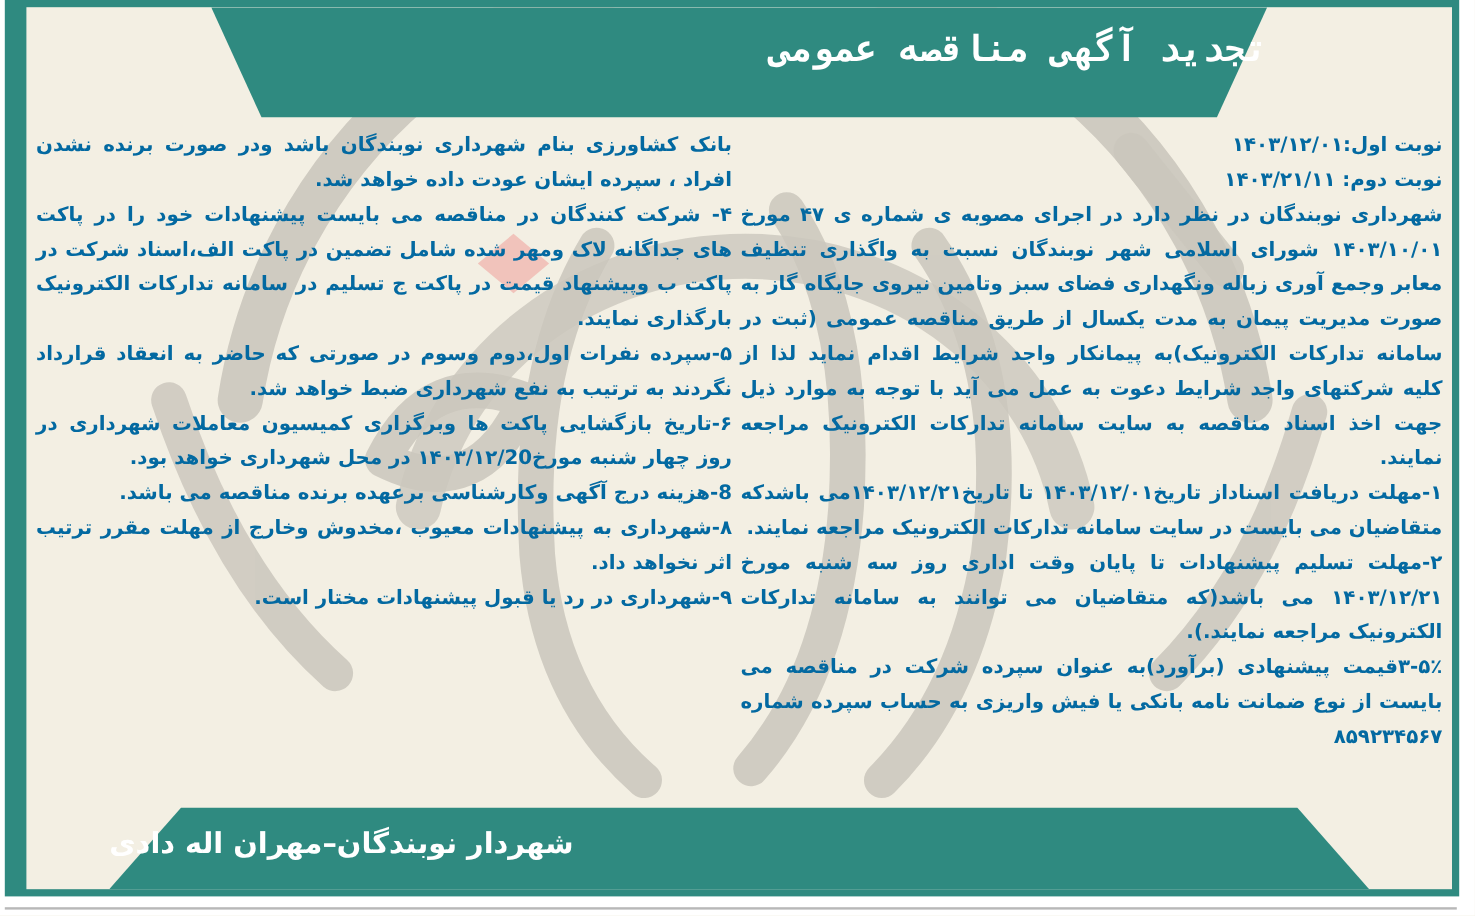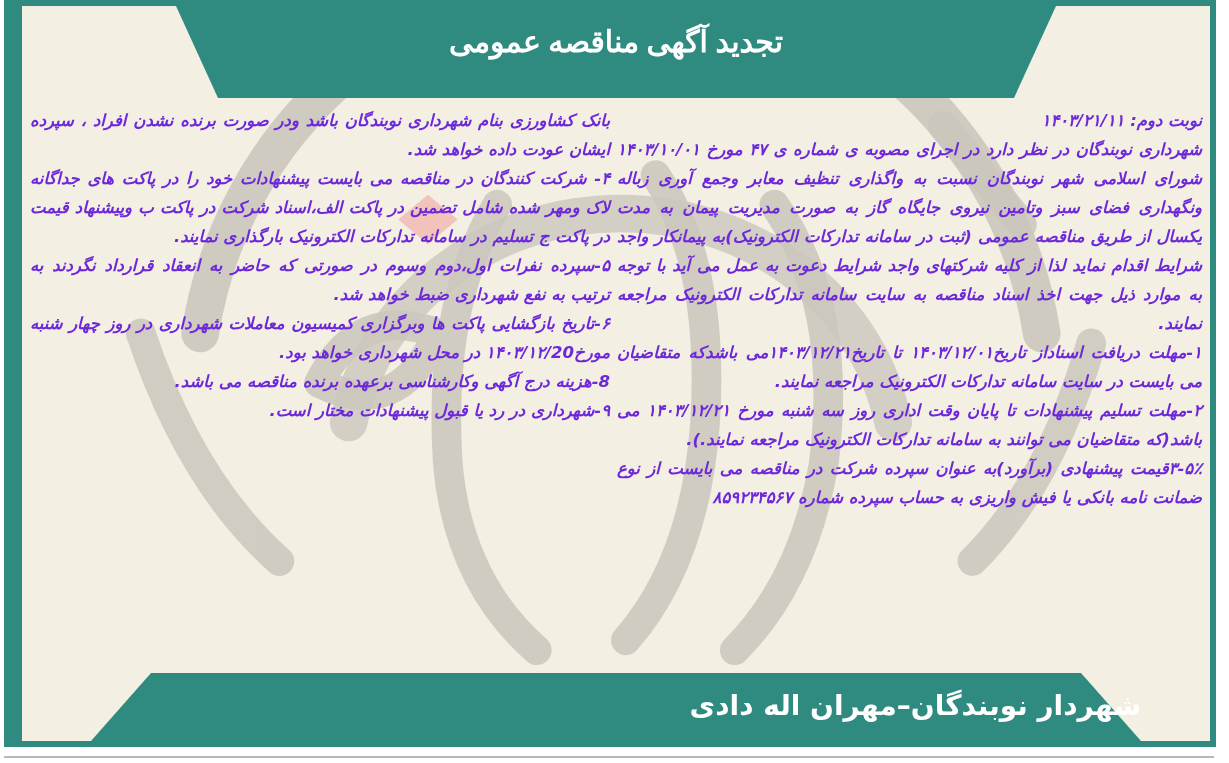--- a/index.html
+++ b/index.html
@@ -27,53 +27,51 @@
     pointer-events: none;
   }
   .header-band {
     position: absolute;
     left: 50%; transform: translateX(-50%);
     top: 0; width: 880px; height: 92px;
   }
   .header-band svg { position: absolute; left: 0; top: 0; }
   .header-title {
     position: absolute; left: 0; right: 0; top: 18px;
-    text-align: center;
     color: #ffffff;
-    font-family: Liberation Serif, serif;
+    font-family: Liberation Mono, monospace;
     font-weight: bold;
     font-size: 30px;
     direction: rtl;
   }
   .col {
     position: absolute;
     top: 100px;
     direction: rtl;
     text-align: justify;
-    color: #6d28d9;
+    color: #0369a1;
     font-weight: bold;
     font-size: 16.5px;
     line-height: 29px;
-    font-style: italic;
   }
   .col-right { right: 8px; width: 585px; }
   .col-left { left: 8px; width: 580px; }
   .col p { margin: 0; }
   .footer-band {
     position: absolute;
     left: 50%; transform: translateX(-50%);
     bottom: 0; width: 1050px; height: 68px;
   }
   .footer-band svg { position: absolute; left: 0; top: 0; }
   .footer-title {
     position: absolute; left: 0; right: 0; top: 16px;
-    text-align: right;
+    text-align: left;
     color: #ffffff;
     font-weight: bold;
-    font-size: 28px;
+    font-size: 24px;
     direction: rtl;
   }
   .bottom-rule {
     position: absolute; left: 4px; top: 756px; width: 1210px; height: 2px;
     background: #b8b8b8;
   }
 </style>
 </head>
 <body>
 
@@ -98,33 +96,35 @@
     </svg>
 
     <div class="header-band">
       <svg width="880" height="92" viewBox="0 0 880 92">
         <polygon points="0,0 880,0 838,92 42,92" fill="#2f8a80"></polygon>
       </svg>
       <div class="header-title">تجدید آگهی مناقصه عمومی</div>
     </div>
 
     <div class="col col-right">
+      <p>نوبت اول:۱۴۰۳/۱۲/۰۱</p>
       <p>نوبت دوم: ۱۴۰۳/۲۱/۱۱</p>
       <p>شهرداری نوبندگان در نظر دارد در اجرای مصوبه ی شماره ی ۴۷ مورخ ۱۴۰۳/۱۰/۰۱ شورای اسلامی شهر نوبندگان نسبت به واگذاری تنظیف معابر وجمع آوری زباله ونگهداری فضای سبز وتامین نیروی جایگاه گاز به صورت مدیریت پیمان به مدت یکسال از طریق مناقصه عمومی (ثبت در سامانه تدارکات الکترونیک)به پیمانکار واجد شرایط اقدام نماید لذا از کلیه شرکتهای واجد شرایط دعوت به عمل می آید با توجه به موارد ذیل جهت اخذ اسناد مناقصه به سایت سامانه تدارکات الکترونیک مراجعه نمایند.</p>
       <p>۱-مهلت دریافت اسناداز تاریخ۱۴۰۳/۱۲/۰۱ تا تاریخ۱۴۰۳/۱۲/۲۱می باشدکه متقاضیان می بایست در سایت سامانه تدارکات الکترونیک مراجعه نمایند.</p>
       <p>۲-مهلت تسلیم پیشنهادات تا پایان وقت اداری روز سه شنبه مورخ ۱۴۰۳/۱۲/۲۱ می باشد(که متقاضیان می توانند به سامانه تدارکات الکترونیک مراجعه نمایند.).</p>
       <p>۳-۵٪قیمت پیشنهادی (برآورد)به عنوان سپرده شرکت در مناقصه می بایست از نوع ضمانت نامه بانکی یا فیش واریزی به حساب سپرده شماره ۸۵۹۲۳۴۵۶۷</p>
     </div>
 
     <div class="col col-left">
       <p>بانک کشاورزی بنام شهرداری نوبندگان باشد ودر صورت برنده نشدن افراد ، سپرده ایشان عودت داده خواهد شد.</p>
       <p>۴- شرکت کنندگان در مناقصه می بایست پیشنهادات خود را در پاکت های جداگانه لاک ومهر شده شامل تضمین در پاکت الف،اسناد شرکت در پاکت ب وپیشنهاد قیمت در  پاکت ج تسلیم در سامانه تدارکات الکترونیک بارگذاری نمایند.</p>
       <p>۵-سپرده نفرات اول،دوم وسوم در صورتی  که حاضر به انعقاد قرارداد نگردند به ترتیب به نفع شهرداری ضبط خواهد شد.</p>
       <p>۶-تاریخ بازگشایی پاکت ها وبرگزاری کمیسیون معاملات شهرداری در روز چهار شنبه مورخ۱۴۰۳/۱۲/20 در محل شهرداری خواهد بود.</p>
       <p>8-هزینه درج آگهی وکارشناسی  برعهده برنده مناقصه می باشد.</p>
+      <p>۸-شهرداری به پیشنهادات معیوب ،مخدوش وخارج از مهلت مقرر ترتیب اثر نخواهد داد.</p>
       <p>۹-شهرداری در رد یا قبول پیشنهادات مختار است.</p>
     </div>
 
     <div class="footer-band">
       <svg width="1050" height="68" viewBox="0 0 1050 68">
         <polygon points="60,0 990,0 1050,68 0,68" fill="#2f8a80"></polygon>
       </svg>
       <div class="footer-title">شهردار نوبندگان–مهران اله دادی</div>
     </div>
 

